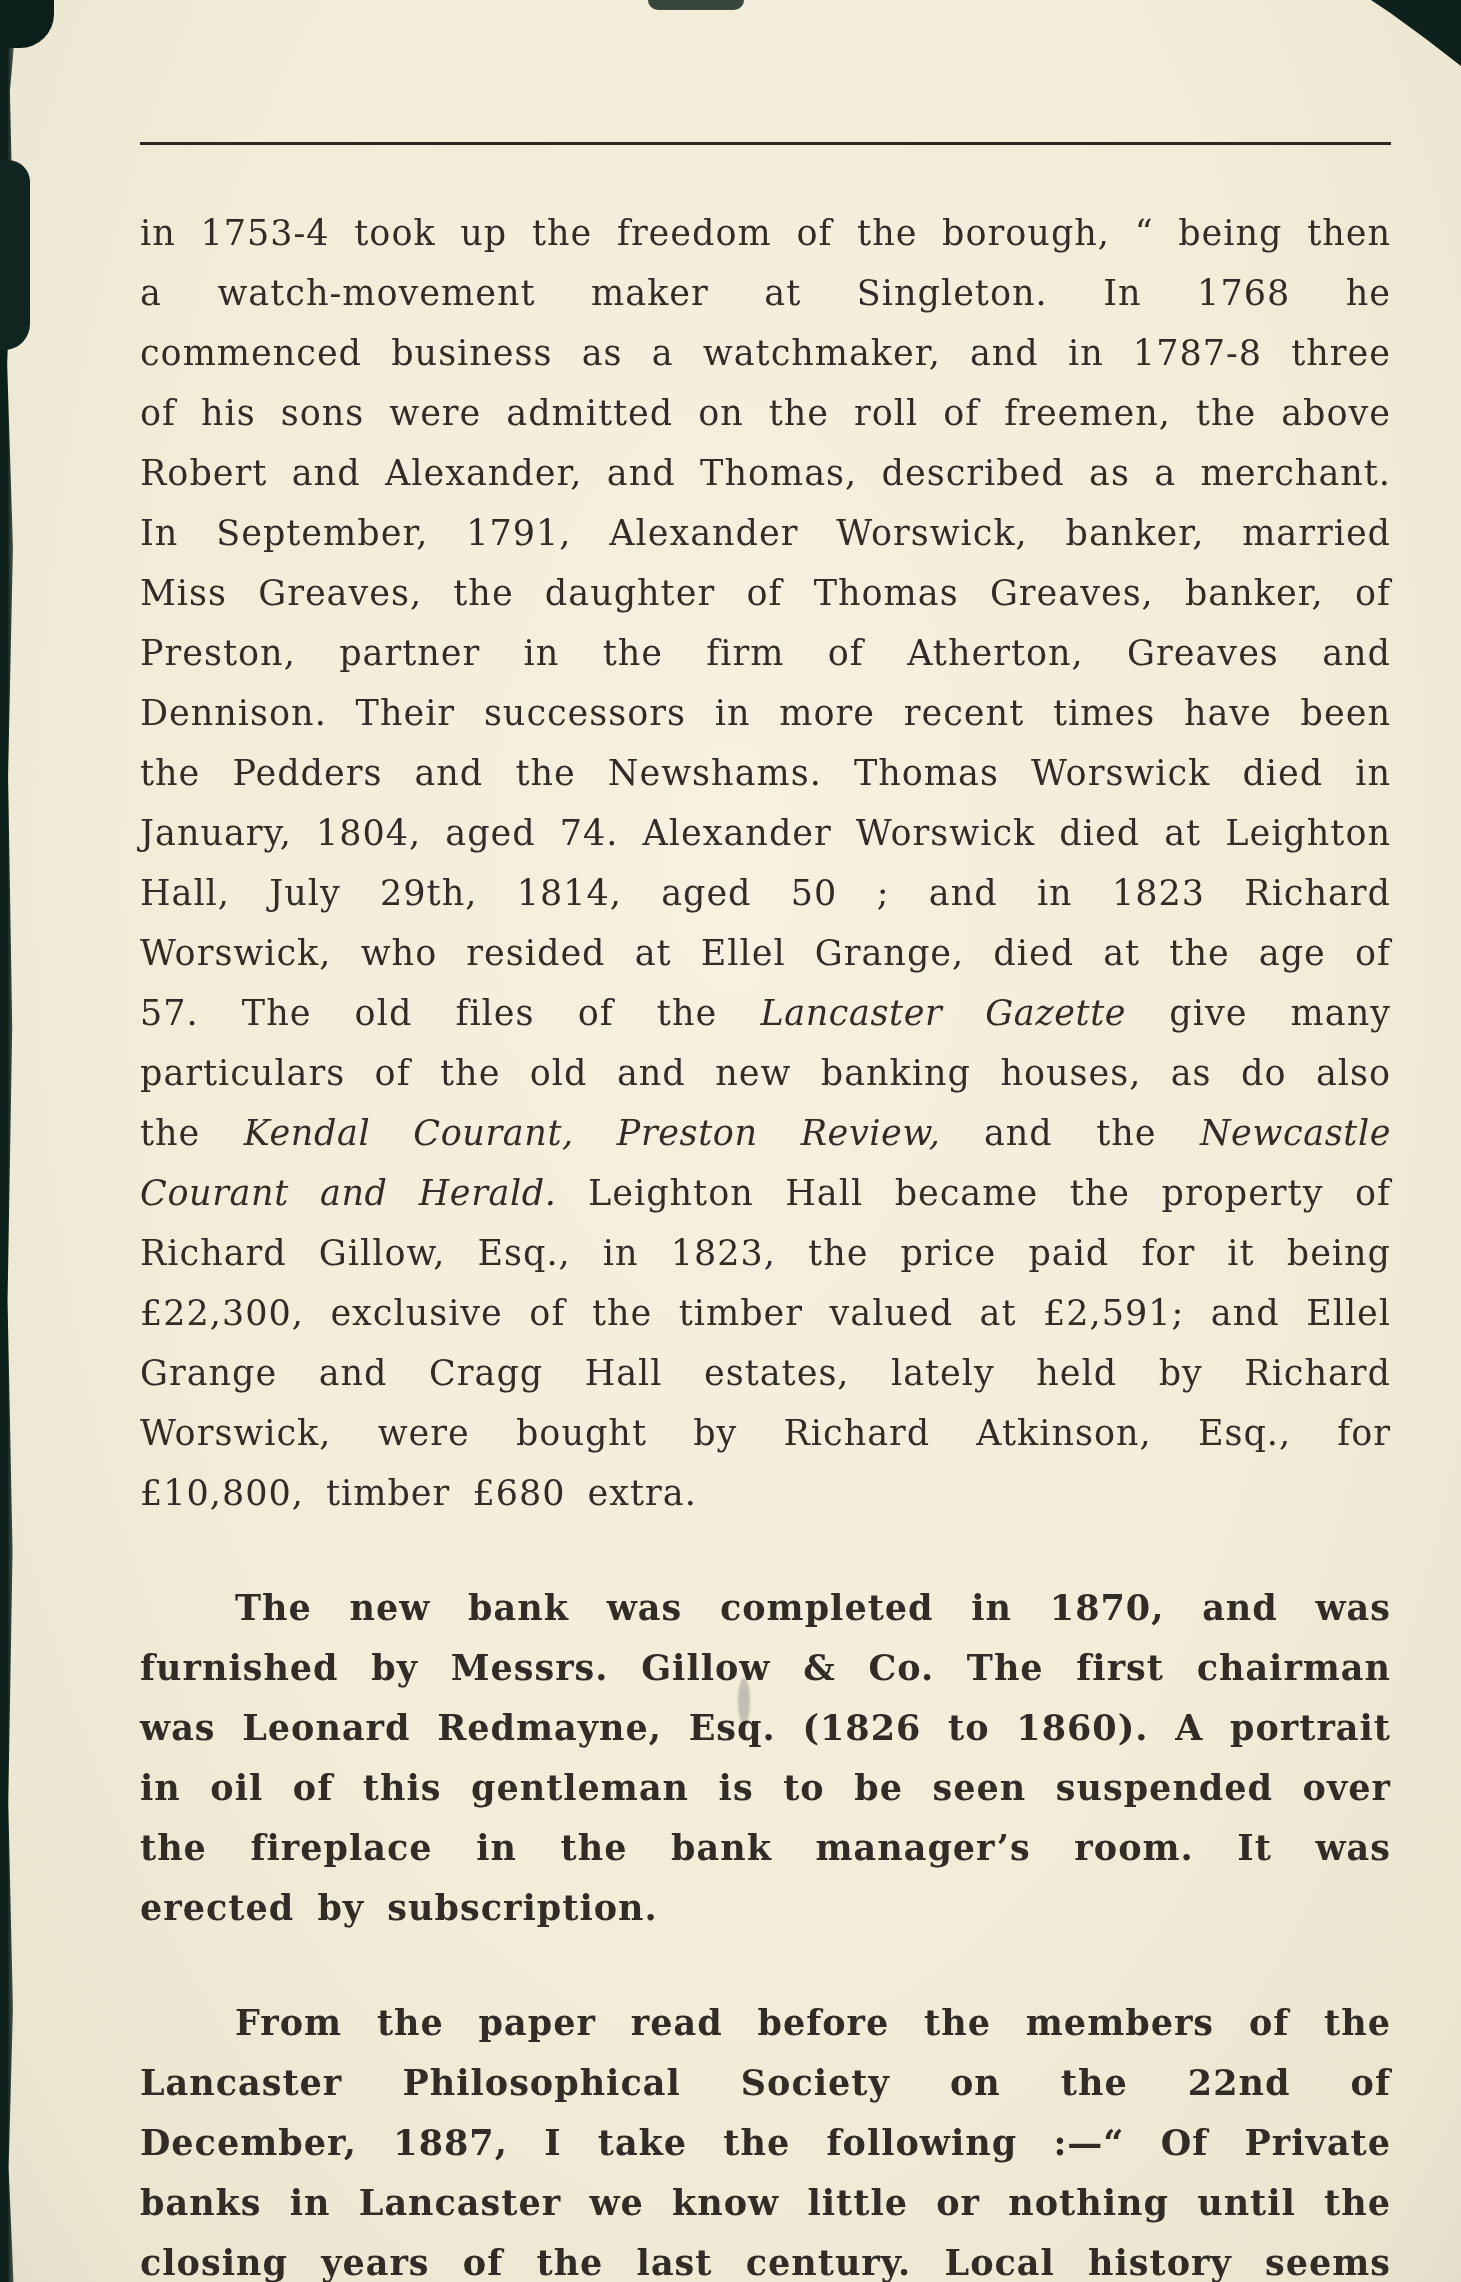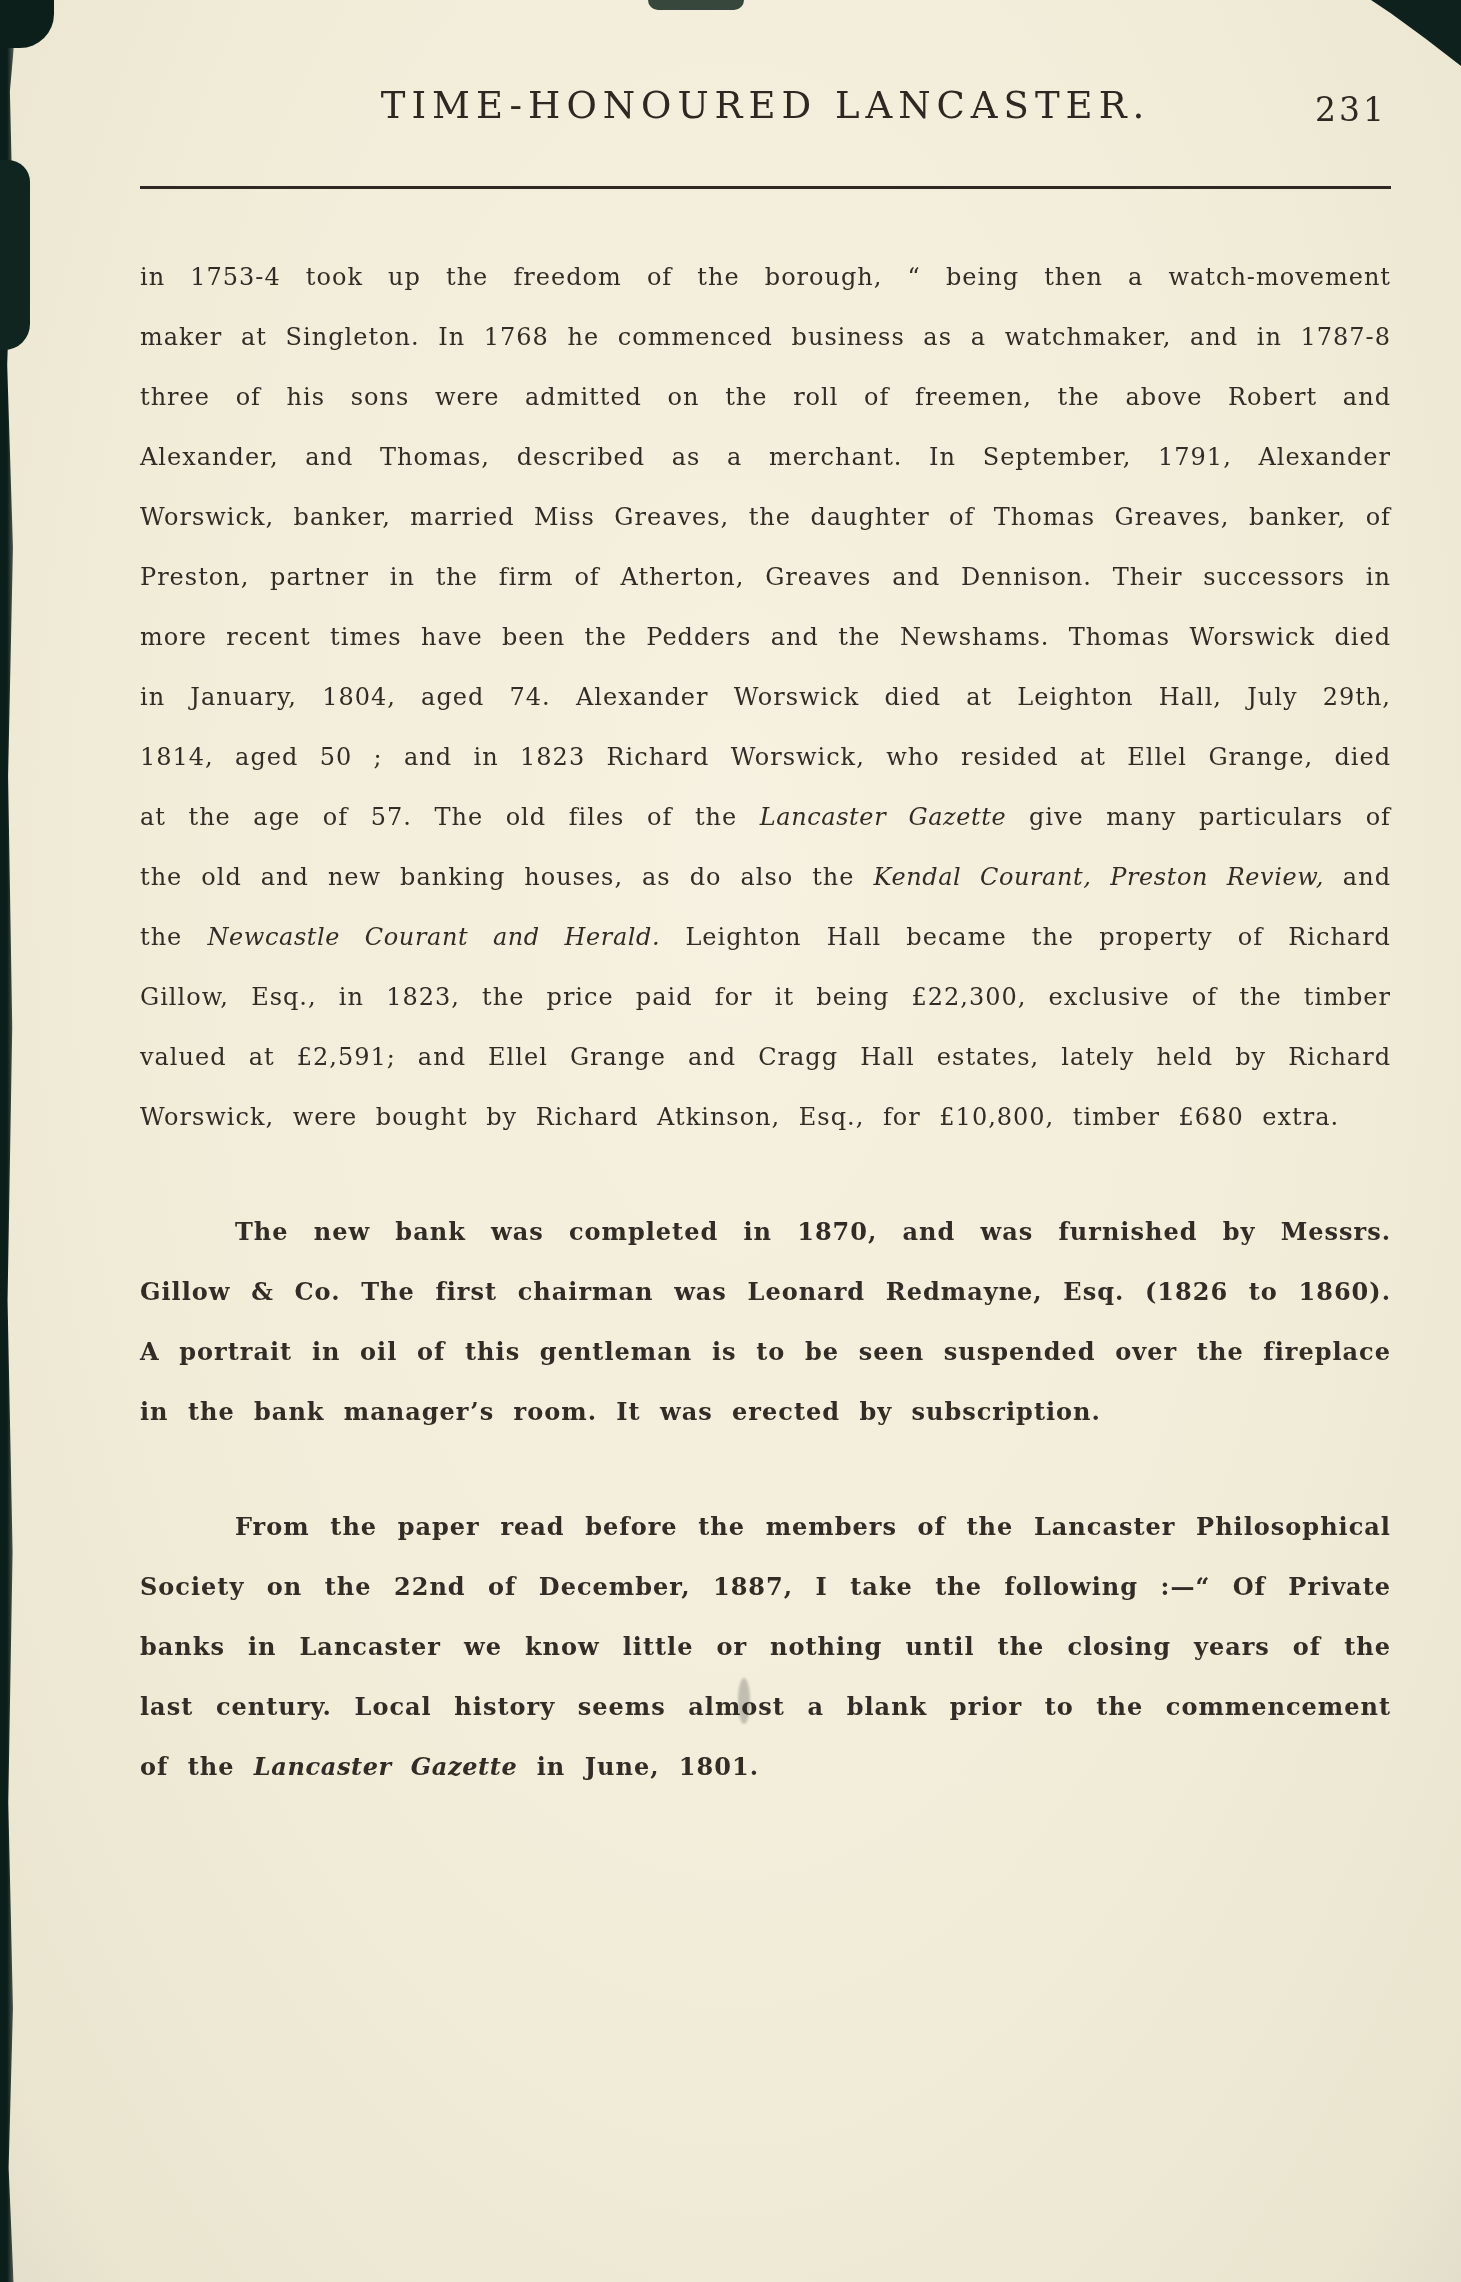--- a/index.html
+++ b/index.html
@@ -79,21 +79,21 @@
     background: #2e2a23;
     margin-top: 58px;
   }
 
   .body-text {
     margin-top: 58px;
   }
   .para {
     margin: 0;
     text-align: justify;
-    font-size: 24px;
+    font-size: 35px;
     line-height: 60px;
     word-spacing: 10px;
     letter-spacing: 1px;
   }
   .para + .para {
     margin-top: 55px;
   }
   .para.indent {
     text-indent: 95px;
     font-weight: bold;
@@ -110,24 +110,20 @@
 
   <div class="edge-left"></div>
   <div class="corner-tl"></div>
   <div class="blob-left"></div>
   <div class="mark-top"></div>
   <div class="corner-tr"></div>
   <div class="smudge"></div>
 
   <div class="content">
 
-    <header class="page-header">
-      <span>TIME-HONOURED LANCASTER.</span>
-      <span class="page-number">231</span>
-    </header>
 
     <div class="rule"></div>
 
     <main class="body-text">
 
       <p class="para"><span>in 1753-4 took up the freedom of the borough, “ being then a watch-movement maker at Singleton. In 1768 he commenced business as a watchmaker, and in 1787-8 three of his sons were admitted on the roll of freemen, the above Robert and Alexander, and Thomas, described as a merchant. In September, 1791, Alexander Worswick, banker, married Miss Greaves, the daughter of Thomas Greaves, banker, of Preston, partner in the firm of Atherton, Greaves and Dennison. Their successors in more recent times have been the Pedders and the Newshams. Thomas Worswick died in January, 1804, aged 74. Alexander Worswick died at Leighton Hall, July 29th, 1814, aged 50 ; and in 1823 Richard Worswick, who resided at Ellel Grange, died at the age of 57. The old files of the </span><em class="it">Lancaster Gazette</em><span> give many particulars of the old and new banking houses, as do also the </span><em class="it">Kendal Courant, Preston Review,</em><span> and the </span><em class="it">Newcastle Courant and Herald.</em><span> Leighton Hall became the property of Richard Gillow, Esq., in 1823, the price paid for it being £22,300, exclusive of the timber valued at £2,591; and Ellel Grange and Cragg Hall estates, lately held by Richard Worswick, were bought by Richard Atkinson, Esq., for £10,800, timber £680 extra.</span></p>
 
       <p class="para indent"><span>The new bank was completed in 1870, and was furnished by Messrs. Gillow &amp; Co. The first chairman was Leonard Redmayne, Esq. (1826 to 1860). A portrait in oil of this gentleman is to be seen suspended over the fireplace in the bank manager’s room. It was erected by subscription.</span></p>
 
       <p class="para indent"><span>From the paper read before the members of the Lancaster Philosophical Society on the 22nd of December, 1887, I take the following :—“ Of Private banks in Lancaster we know little or nothing until the closing years of the last century. Local history seems almost a blank prior to the commencement of the </span><em class="it">Lancaster Gazette</em><span> in June, 1801.</span></p>

